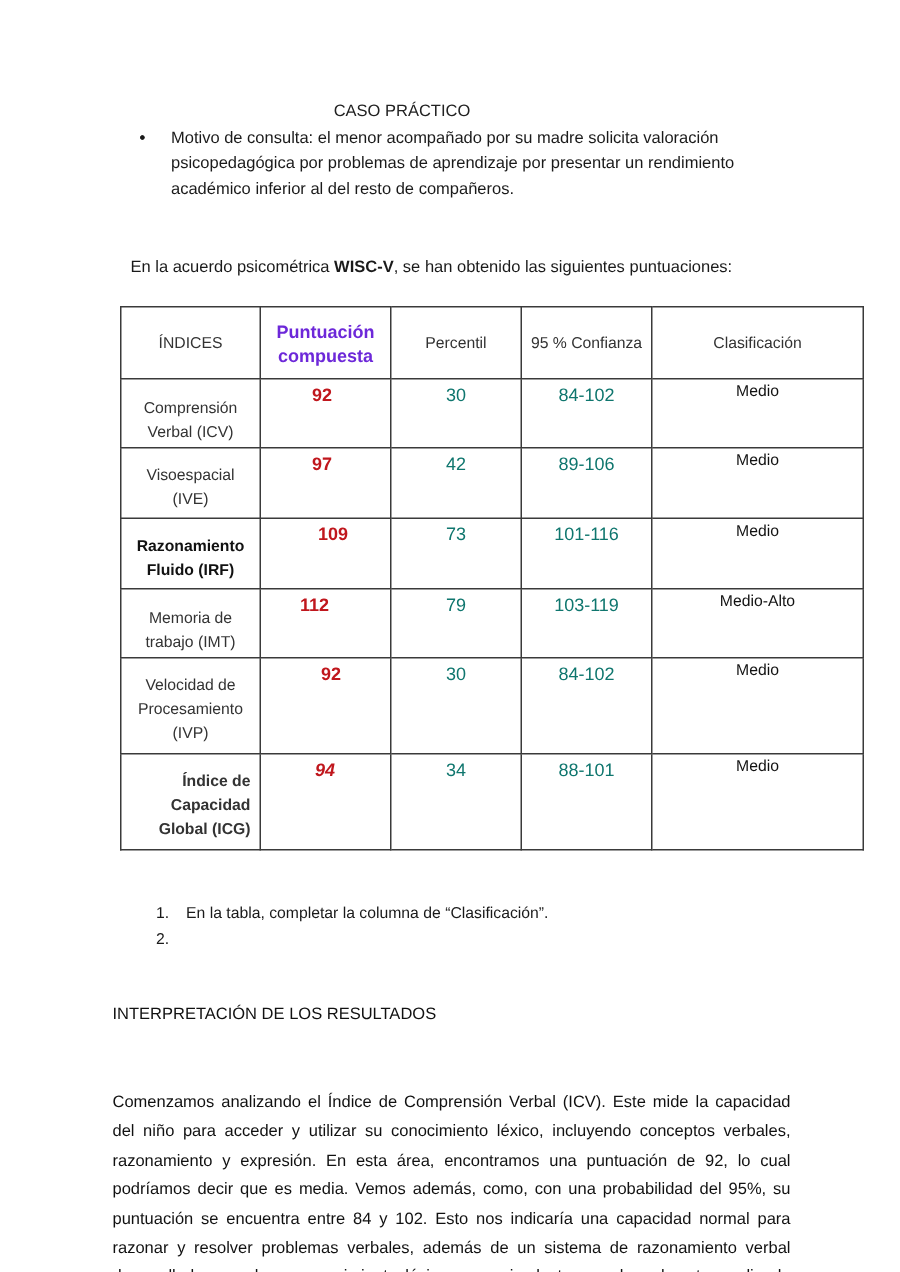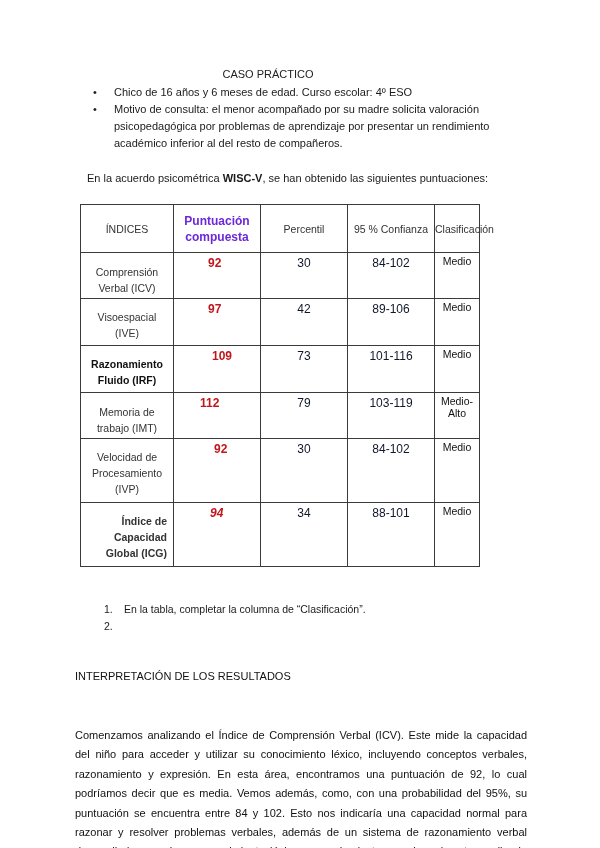--- a/index.html
+++ b/index.html
@@ -13,34 +13,34 @@
     top: 68px; left: 0; width: 536px; text-align: center;
     font-size: 11px; color: #222;
   }
   .bullets { top: 84px; left: 90px; width: 440px; font-size: 11px; line-height: 17px; }
   .bullet-item { position: relative; padding-left: 24px; }
   .bullet-dot { position: absolute; left: 3px; top: 0; }
   .intro { top: 172px; left: 87px; font-size: 11px; }
   .intro b { font-weight: bold; }
 
   table.scores {
-    position: absolute; top: 204px; left: 80px; width: 400px;
+    position: absolute; top: 204px; left: 80px; width: 496px;
     border-collapse: collapse; font-size: 10.5px; table-layout: fixed;
   }
   table.scores td, table.scores th {
     border: 1px solid #3a3a3a; vertical-align: top; padding: 0;
     font-weight: normal;
   }
   table.scores th { text-align: center; vertical-align: middle; height: 47px; color: #333; line-height: 16px; }
   .c-idx { width: 92px; text-align: center; color: #333; line-height: 16px; }
   .c-idx .inner { padding-top: 10px; }
   .c-score { width: 86px; }
   .c-score span { display: block; padding-top: 3px; padding-left: 34px; color: #c0171d; font-weight: bold; font-size: 12px; }
   .c-pct { width: 86px; text-align: center; }
-  .c-pct span, .c-ci span { display: block; padding-top: 3px; font-size: 12px; color: #0f172a; }
+  .c-pct span, .c-ci span { display: block; padding-top: 3px; font-size: 12px; color: #0f766e; }
   .c-ci { width: 86px; text-align: center; margin-left: 31px; }
   .c-cls { text-align: center; }
   .c-cls span { display: block; padding-top: 2px; font-size: 10.5px; color: #111; }
   .idx-bold { color: #111; font-weight: 600; }
 
   .tasks { top: 601px; left: 104px; font-size: 10.5px; line-height: 17px; width: 400px; }
   .task { position: relative; padding-left: 20px; }
   .task-num { position: absolute; left: 0; top: 0; }
 
   .section-heading { top: 670px; left: 75px; font-size: 11px; color: #111; }
@@ -50,21 +50,20 @@
   }
 </style>
 </head>
 <body>
 
 <div class="abs title">CASO PRÁCTICO</div>
 
 <div class="abs bullets">
   <div class="bullet-item">
     <span class="bullet-dot">•</span>
-    <span>Chico de 16 años y 6 meses de edad.  Curso escolar: 4º ESO</span>
   </div>
   <div class="bullet-item">
     <span class="bullet-dot">•</span>
     <span>Motivo de consulta: el menor acompañado por su madre solicita valoración psicopedagógica por problemas de aprendizaje por presentar un rendimiento académico inferior al del resto de compañeros.</span>
   </div>
 </div>
 
 <div class="abs intro"><span>En la acuerdo psicométrica </span><b>WISC-V</b><span>, se han obtenido las siguientes puntuaciones:</span></div>
 
 <table class="scores">

